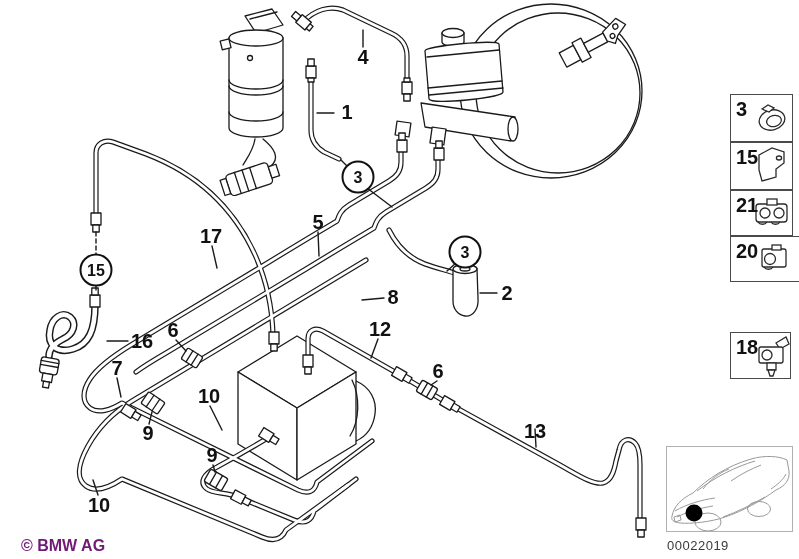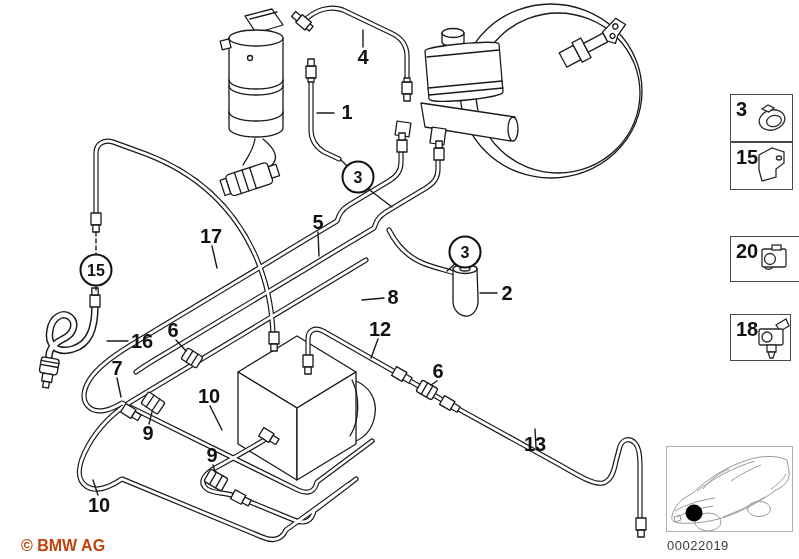--- a/index.html
+++ b/index.html
@@ -8,21 +8,21 @@
   #diagram-svg{position:absolute;left:0;top:0;}
   .callout{position:absolute;transform:translate(-50%,-50%);font-weight:bold;font-size:20px;
            color:#111;line-height:1;white-space:nowrap;cursor:default;}
   .callout.circle{width:29px;height:29px;border:2px solid #111;border-radius:50%;
                   background:#fff;font-size:16px;display:flex;align-items:center;justify-content:center;}
   .partbox{position:absolute;border:1px solid #4a4a4a;background:#fff;box-sizing:border-box;}
   .partbox .num{position:absolute;left:5px;top:3px;font-weight:bold;font-size:20px;color:#111;}
   .partbox.num-right .num{left:auto;right:8px;}
   .partbox svg{position:absolute;left:0;top:0;}
   #car-box{position:absolute;border:1px solid #b0b0b0;background:#fff;box-sizing:border-box;}
-  #copyright{position:absolute;left:21px;top:537px;font-size:16px;font-weight:bold;color:#c2410c;}
+  #copyright{position:absolute;left:21px;top:537px;font-size:16px;font-weight:bold;color:#701a75;}
   #diagram-number{position:absolute;left:667px;top:538px;font-size:13px;color:#3a3a3a;letter-spacing:.5px;}
   .ico{stroke:#2a2a2a;stroke-width:1.3;fill:#fff;}
 </style>
 </head>
 <body>
 
 <div id="stage">
 
   <svg id="diagram-svg" width="799" height="559" viewBox="0 0 799 559">
     <g fill="none" stroke="#1a1a1a" stroke-width="1.3" stroke-linejoin="round" stroke-linecap="round">
@@ -253,53 +253,65 @@
   <div class="callout circle" style="left:96px;top:270px">15</div>
   <div class="callout" style="left:173px;top:330px">6</div>
   <div class="callout" style="left:142px;top:341px">16</div>
   <div class="callout" style="left:380px;top:329px">12</div>
   <div class="callout" style="left:117px;top:368px">7</div>
   <div class="callout" style="left:209px;top:396px">10</div>
   <div class="callout" style="left:148px;top:433px">9</div>
   <div class="callout" style="left:438px;top:371px">6</div>
   <div class="callout" style="left:212px;top:455px">9</div>
   <div class="callout" style="left:99px;top:505px">10</div>
-  <div class="callout" style="left:535px;top:444px">13</div>
+  <div class="callout" style="left:535px;top:431px">13</div>
 
   <div class="partbox" style="left:730px;top:94px;width:63px;height:48px">
     <svg width="63" height="48">
       <g class="ico">
           <ellipse cx="41" cy="25" rx="13" ry="10" transform="rotate(-15 41 25)"></ellipse>
       <ellipse cx="43" cy="26" rx="7.5" ry="5.5" transform="rotate(-15 43 26)"></ellipse>
       <path d="M31,14 l6,-4 l6,3 l-5,4 z"></path>
         </g>
     </svg>
     <span class="num">3</span>
   </div>
   <div class="partbox" style="left:730px;top:142px;width:63px;height:48px">
     <svg width="63" height="48">
       <g class="ico">
           <path d="M28,12 L41,5 L53,9 L53,20 L45,26 L45,34 L31,38 L28,27 Z"></path>
       <ellipse cx="48" cy="15" rx="2.6" ry="2"></ellipse>
         </g>
     </svg>
     <span class="num">15</span>
+  </div>
+  <div class="partbox" style="left:730px;top:190px;width:63px;height:46px">
+    <svg width="63" height="46">
+      <g class="ico">
+          <rect x="25" y="13" width="31" height="18" rx="3"></rect>
+      <rect x="36" y="8" width="10" height="6"></rect>
+      <circle cx="34" cy="22" r="5"></circle>
+          <circle cx="48" cy="22" r="5"></circle>
+      <path d="M27,31 a5 4 0 0 0 9,0 M40,31 a5 4 0 0 0 9,0" fill="none"></path>
+        </g>
+    </svg>
+    <span class="num">21</span>
   </div>
   <div class="partbox" style="left:730px;top:236px;width:76px;height:46px">
     <svg width="63" height="46">
       <g class="ico">
           <rect x="31" y="12" width="24" height="18" rx="2"></rect>
       <rect x="41" y="8" width="9" height="5"></rect>
       <circle cx="39" cy="22" r="5.5"></circle>
       <path d="M33,30 a5 4 0 0 0 9,0" fill="none"></path>
         </g>
     </svg>
     <span class="num">20</span>
   </div>
-  <div class="partbox" style="left:730px;top:314px;width:61px;height:47px">
+  <div class="partbox" style="left:730px;top:332px;width:61px;height:47px">
     <svg width="63" height="47">
       <g class="ico">
           <path d="M45,10 L55,4 L58,11 L49,16 Z"></path>
       <rect x="28" y="14" width="24" height="16" rx="2"></rect>
       <circle cx="36" cy="22" r="5"></circle>
       <rect x="36" y="30" width="9" height="7"></rect>
       <path d="M37,37 L44,37 L42,43 L39,43 Z"></path>
         </g>
     </svg>
     <span class="num">18</span>

